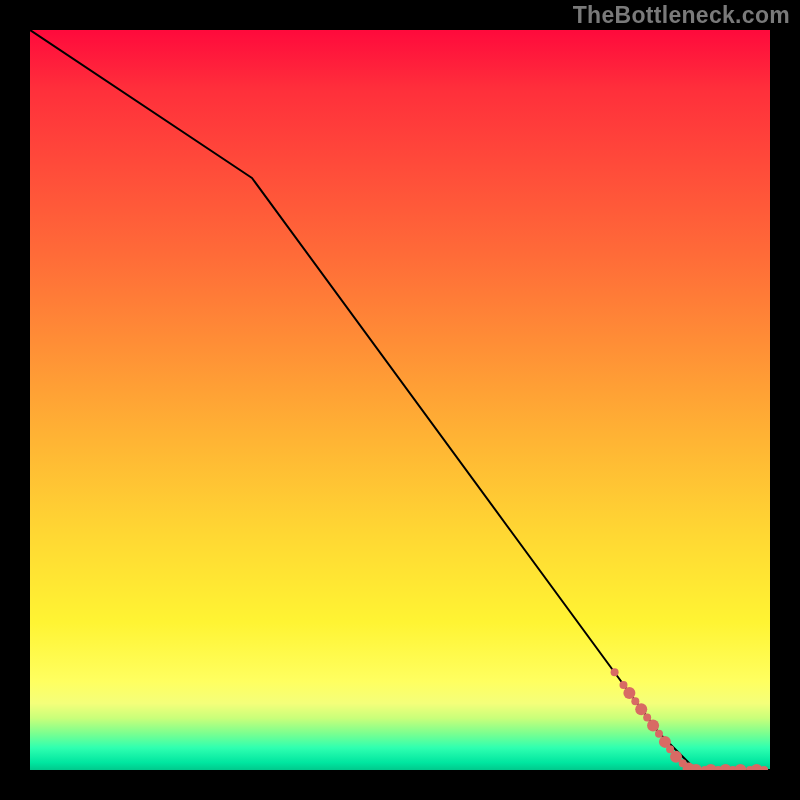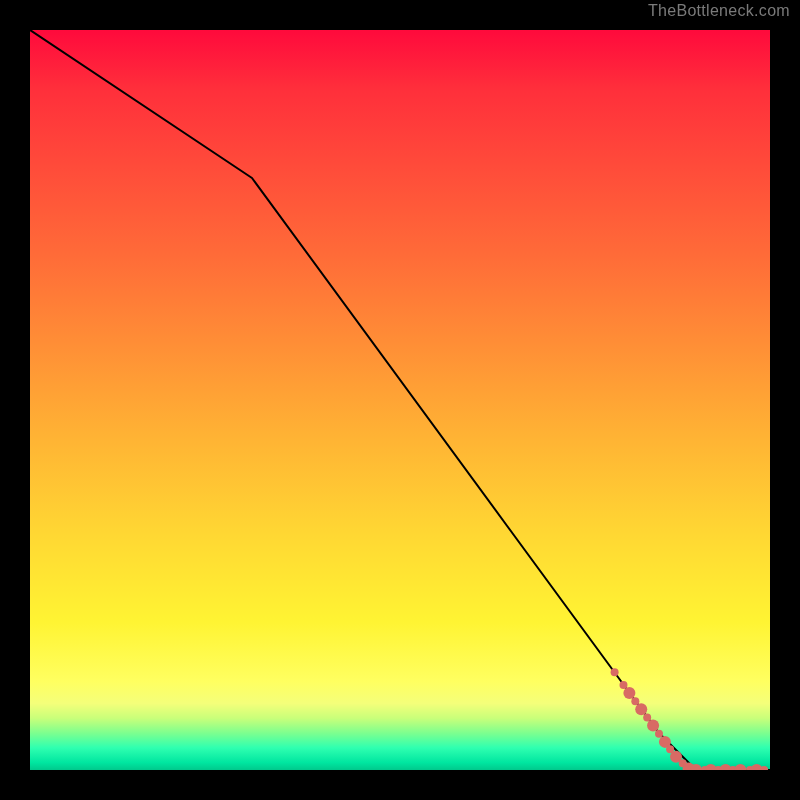--- a/index.html
+++ b/index.html
@@ -15,22 +15,22 @@
     position: relative;
     width: 800px;
     height: 800px;
     background: #000;
   }
   .watermark {
     position: absolute;
     top: 2px;
     right: 10px;
     color: #7a7a7a;
-    font-size: 16px;
-    font-weight: 400;
+    font-size: 23px;
+    font-weight: 700;
     letter-spacing: 0.3px;
   }
   .plot {
     position: absolute;
     left: 30px;
     top: 30px;
     width: 740px;
     height: 740px;
     background: linear-gradient(
       to bottom,

